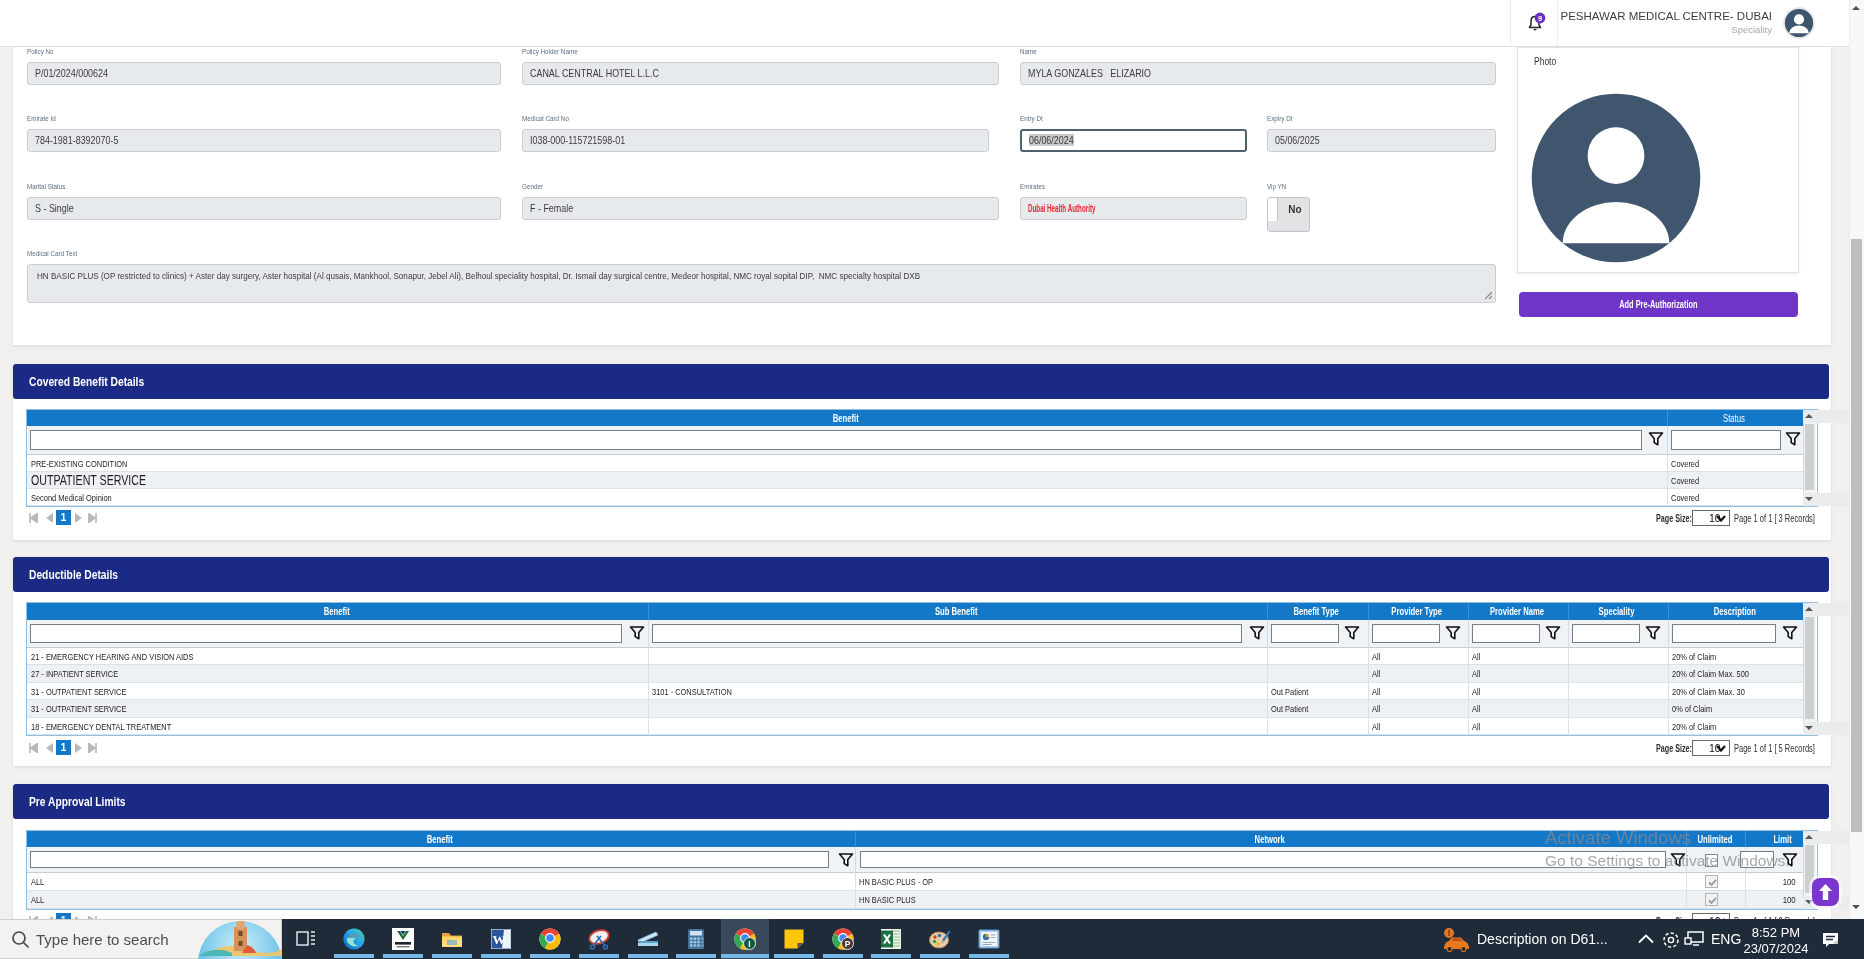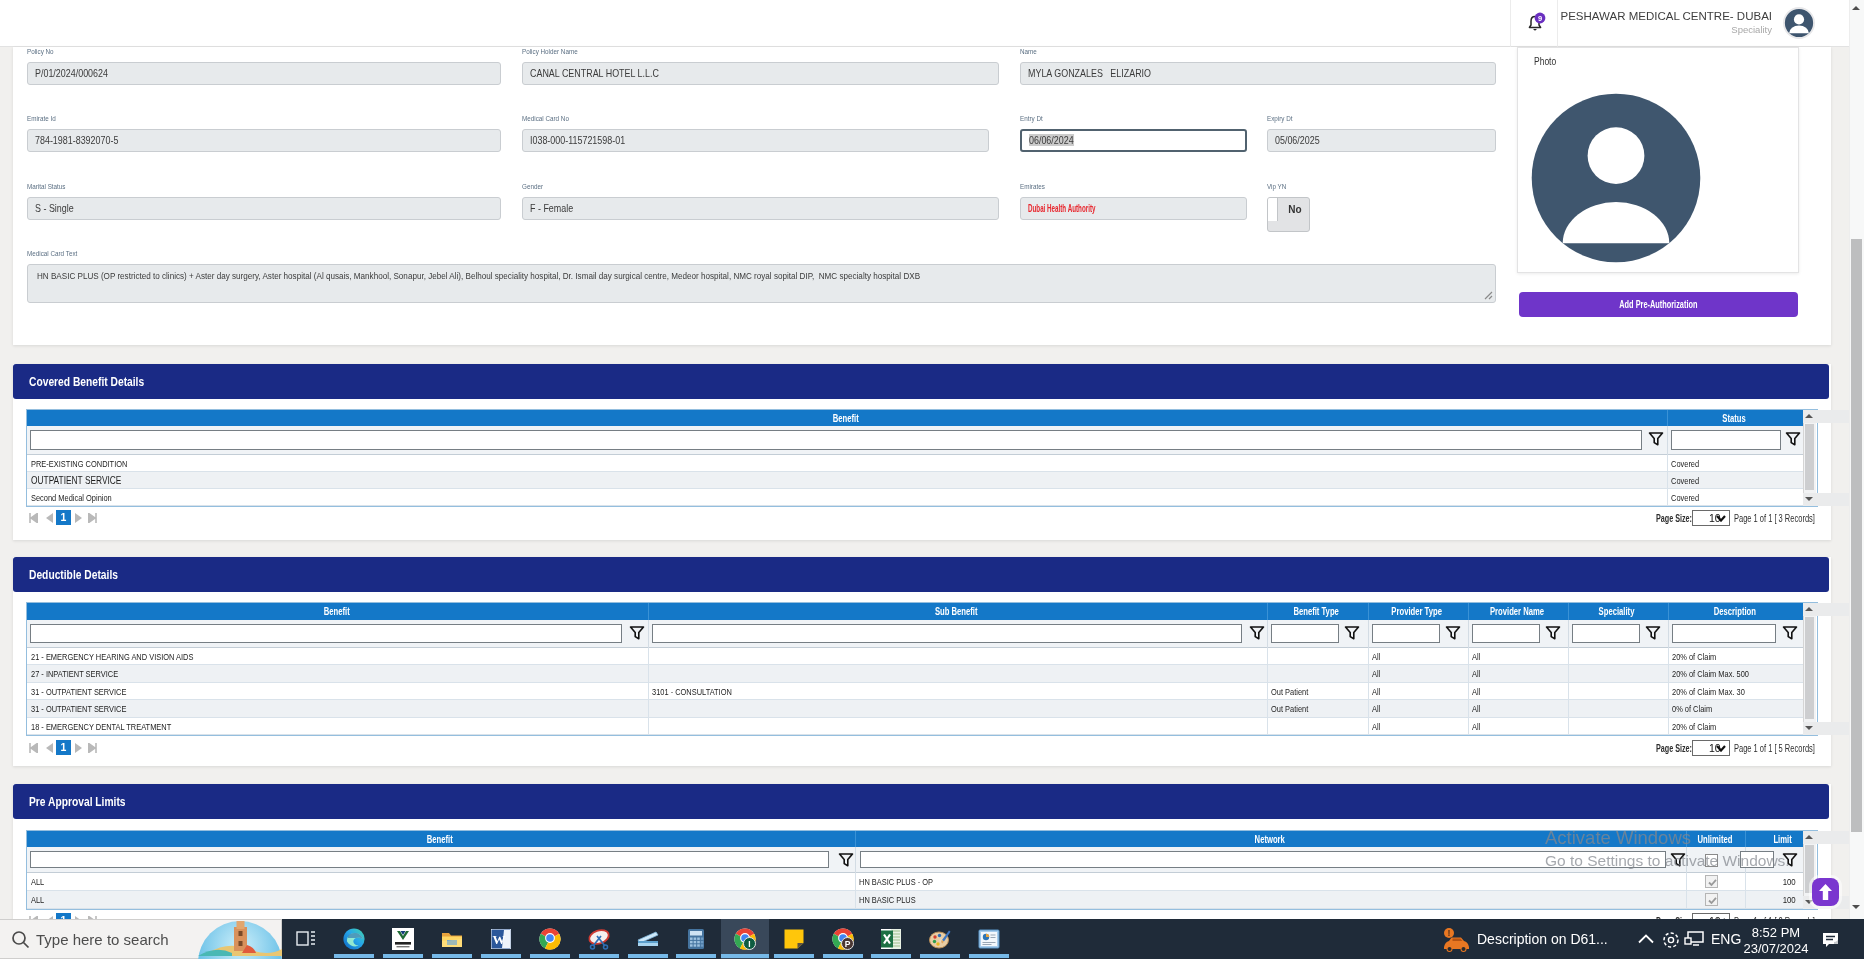--- a/index.html
+++ b/index.html
@@ -94,38 +94,38 @@
    <circle cx="50" cy="37" r="16.5" fill="#fff"></circle>
    <path d="M19 88 a31 24 0 0 1 62 0 Z" fill="#fff"></path>
  </svg>
 </div>
 <div class="abs" style="left:1519px;top:292px;width:279px;height:25px;background:#6f35c9;border-radius:4px;color:#fff;font-size:11px;font-weight:bold;text-align:center;line-height:25px"><span class="sxc" style="--sx:.67">Add Pre-Authorization</span></div>
 <div class="card" style="left:13px;top:364px;width:1818px;height:176px;box-shadow:0 1px 3px rgba(0,0,0,.10)"></div>
 <div class="navy" style="top:364px"><span class="sx" style="--sx:.76">Covered Benefit Details</span></div>
 <div class="gwrap" style="left:26px;top:409px;width:1792px;height:98px"></div>
 <div class="abs" style="left:27px;top:410px;width:1776px;height:16px;background:#1478c8"></div>
 <div class="abs" style="left:27px;top:411px;width:1638px;height:16px;line-height:14px;color:#fff;font-size:10.5px;font-weight:bold;text-align:center;"><span class="sxc" style="--sx:.73">Benefit</span></div>
-<div class="abs" style="left:1667px;top:411px;width:134px;height:16px;line-height:14px;color:#fff;font-size:10.5px;font-weight:bold;text-align:center;"><span class="sxc" style="--sx:.73">Status</span></div>
+<div class="abs" style="left:1667px;top:411px;width:134px;height:16px;line-height:14px;color:#fff;font-size:10.5px;font-weight:normal;text-align:center;"><span class="sxc" style="--sx:.73">Status</span></div>
 <div class="abs" style="left:1667px;top:410px;width:1px;height:16px;background:#3a92d6"></div>
 <div class="abs" style="left:27px;top:426px;width:1776px;height:29px;background:#f0f3f6;border-bottom:1px solid #c3cdd6"></div>
 <div class="abs" style="left:1667px;top:426px;width:1px;height:29px;background:#d3dce4"></div>
 <div class="fin" style="left:30px;top:430px;width:1612px;height:20px"></div>
 <svg class="abs" style="left:1648px;top:431px" width="16" height="16" viewBox="0 0 16 16">
     <path d="M1.5 2 H14.5 L9.8 7.6 V13.8 L6.2 11.6 V7.6 Z" fill="none" stroke="#111" stroke-width="1.6" stroke-linejoin="round"></path>
   </svg>
 <div class="fin" style="left:1671px;top:430px;width:110px;height:20px"></div>
 <svg class="abs" style="left:1785px;top:431px" width="16" height="16" viewBox="0 0 16 16">
     <path d="M1.5 2 H14.5 L9.8 7.6 V13.8 L6.2 11.6 V7.6 Z" fill="none" stroke="#111" stroke-width="1.6" stroke-linejoin="round"></path>
   </svg>
 <div class="abs" style="left:27px;top:455px;width:1776px;height:17px;background:#fff;border-bottom:1px solid #d9e2ea"></div>
 <div class="abs dcell" style="left:31px;top:455px;height:17px;line-height:17px;font-size:9.8px;color:#1d1d1d"><span class="sx" style="--sx:.76">PRE-EXISTING CONDITION</span></div>
 <div class="abs dcell" style="left:1671px;top:455px;height:17px;line-height:17px;font-size:9.8px;color:#1d1d1d"><span class="sx" style="--sx:.76">Covered</span></div>
 <div class="abs" style="left:1667px;top:455px;width:1px;height:17px;background:#d9e2ea"></div>
 <div class="abs" style="left:27px;top:472px;width:1776px;height:17px;background:#eef1f4;border-bottom:1px solid #d9e2ea"></div>
-<div class="abs dcell" style="left:31px;top:472px;height:17px;line-height:17px;font-size:11px;color:#1d1d1d"><span class="sx" style="--sx:.76">OUTPATIENT SERVICE</span></div>
+<div class="abs dcell" style="left:31px;top:472px;height:17px;line-height:17px;font-size:14px;color:#1d1d1d"><span class="sx" style="--sx:.76">OUTPATIENT SERVICE</span></div>
 <div class="abs dcell" style="left:1671px;top:472px;height:17px;line-height:17px;font-size:9.8px;color:#1d1d1d"><span class="sx" style="--sx:.76">Covered</span></div>
 <div class="abs" style="left:1667px;top:472px;width:1px;height:17px;background:#d9e2ea"></div>
 <div class="abs" style="left:27px;top:489px;width:1776px;height:17px;background:#fff;border-bottom:1px solid #d9e2ea"></div>
 <div class="abs dcell" style="left:31px;top:489px;height:17px;line-height:17px;font-size:9.8px;color:#1d1d1d"><span class="sx" style="--sx:.76">Second Medical Opinion</span></div>
 <div class="abs dcell" style="left:1671px;top:489px;height:17px;line-height:17px;font-size:9.8px;color:#1d1d1d"><span class="sx" style="--sx:.76">Covered</span></div>
 <div class="abs" style="left:1667px;top:489px;width:1px;height:17px;background:#d9e2ea"></div>
 <div class="gsb" style="left:1803px;top:410px;width:13px;height:96px"></div>
 <div class="gsbtn" style="left:1803px;top:410px"></div>
 <svg class="abs" style="left:1805px;top:414px" width="8" height="4">
     <path d="M0 4 L4 0 L8 4 Z" fill="#555"></path>

